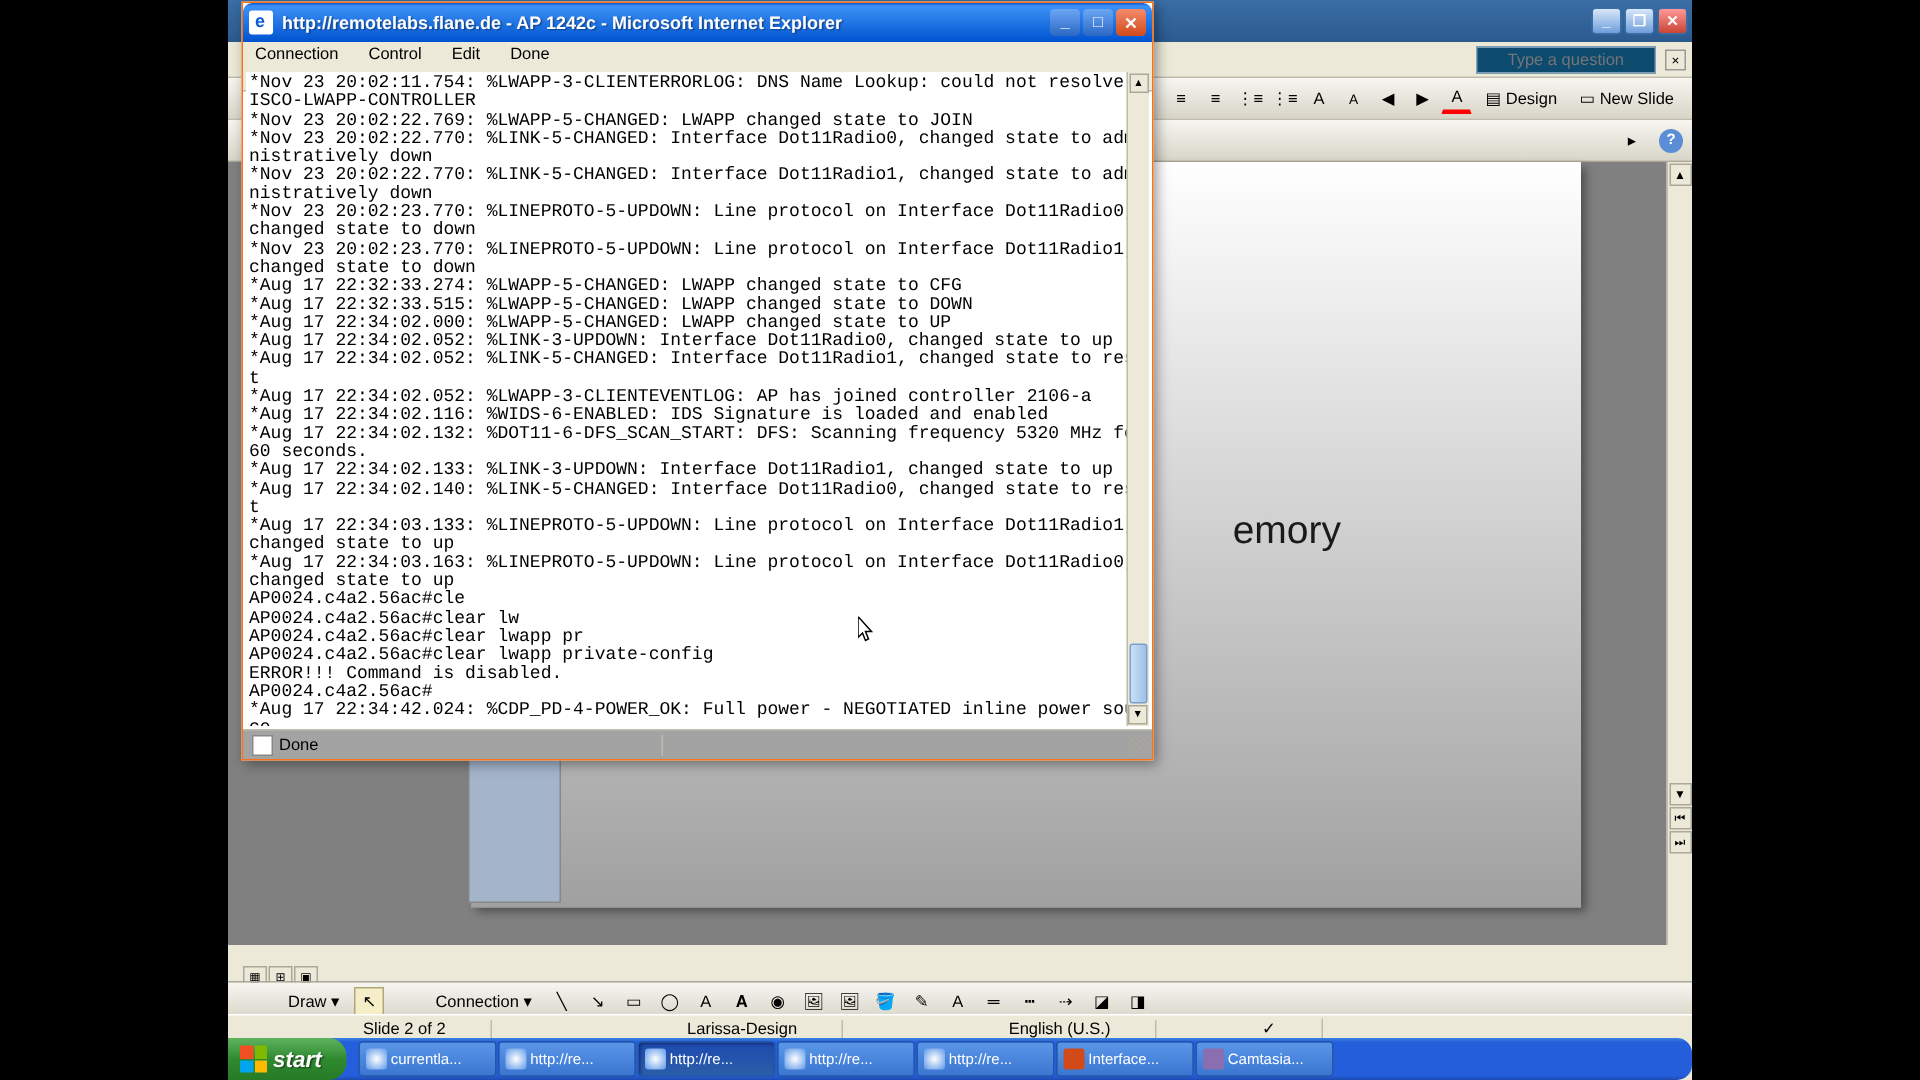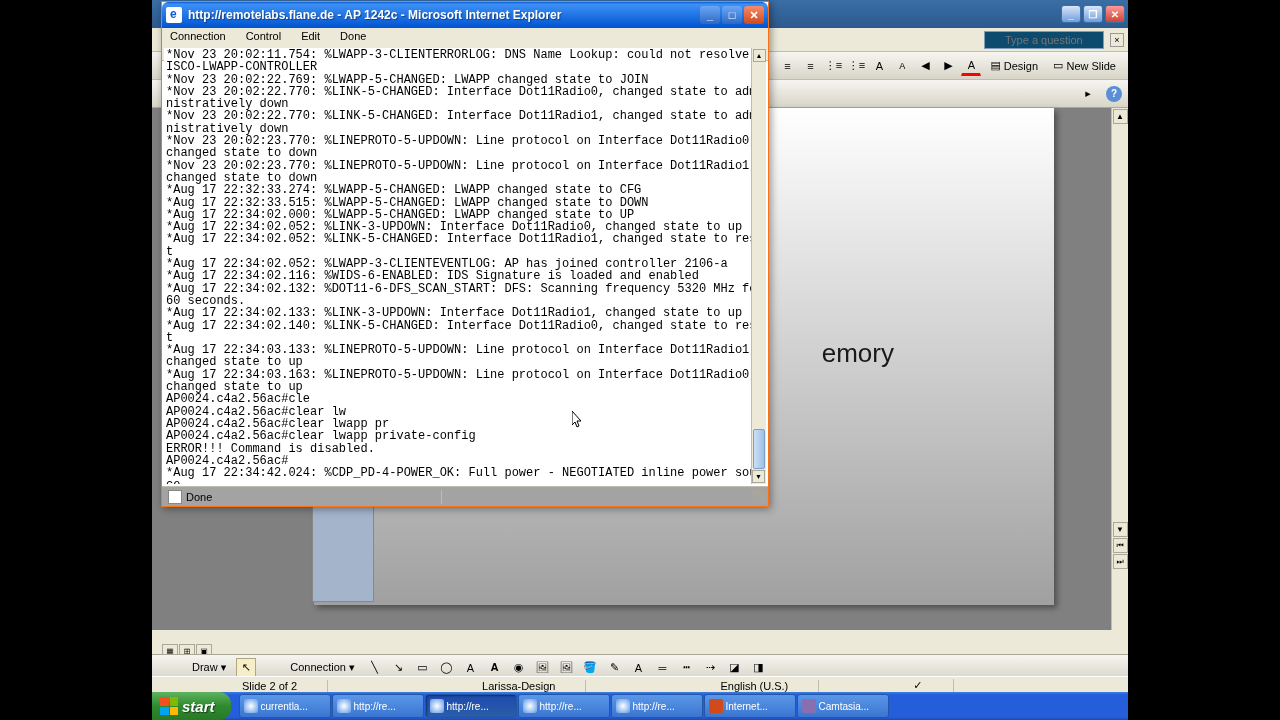--- a/index.html
+++ b/index.html
@@ -202,21 +202,20 @@
   position: absolute;
   left: 0;
   right: 0;
   bottom: 26px;
   height: 18px;
   background: #ece9d8;
   border-top: 1px solid #fff;
   display: flex;
   align-items: center;
   font-size: 11px;
-  gap: 24px;
 }
 .status-cell { padding: 0 30px; border-right:1px solid #c0bcae;}
 
 
 .ie-window {
   position: absolute;
   left: 9px;
   top: 1px;
   width: 608px;
   height: 506px;
@@ -313,20 +312,21 @@
 
 .taskbar {
   position: absolute;
   left: 0;
   right: 0;
   bottom: 0;
   height: 28px;
   background: linear-gradient(#3a81e0, #245edb 10%, #245edb 90%, #1d4ab0);
   display: flex;
   align-items: center;
+  border-radius: 10px;
 }
 .start-btn {
   height: 28px;
   padding: 0 16px 0 8px;
   background: linear-gradient(#5fb35f, #2f8a2f 50%, #267a26);
   border-radius: 0 12px 12px 0;
   color: #fff;
   font-weight: bold;
   font-style: italic;
   font-size: 15px;
@@ -543,21 +543,21 @@
         <div class="task-item">
           <div class="task-ico ie"></div>
           <span>http://re...</span>
         </div>
         <div class="task-item">
           <div class="task-ico ie"></div>
           <span>http://re...</span>
         </div>
         <div class="task-item">
           <div class="task-ico ppt"></div>
-          <span>Internet...</span>
+          <span>Interface...</span>
         </div>
         <div class="task-item">
           <div class="task-ico cam"></div>
           <span>Camtasia...</span>
         </div>
       </div>
   </div>
 
 </div>
 

